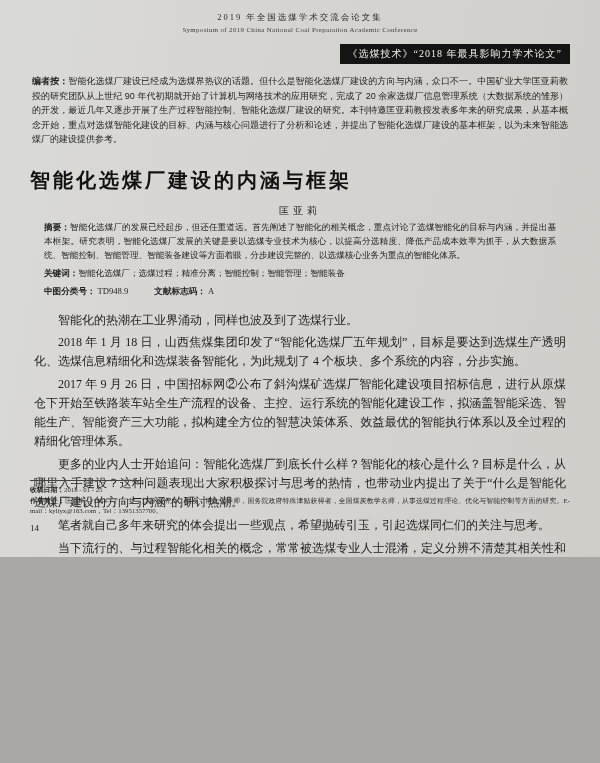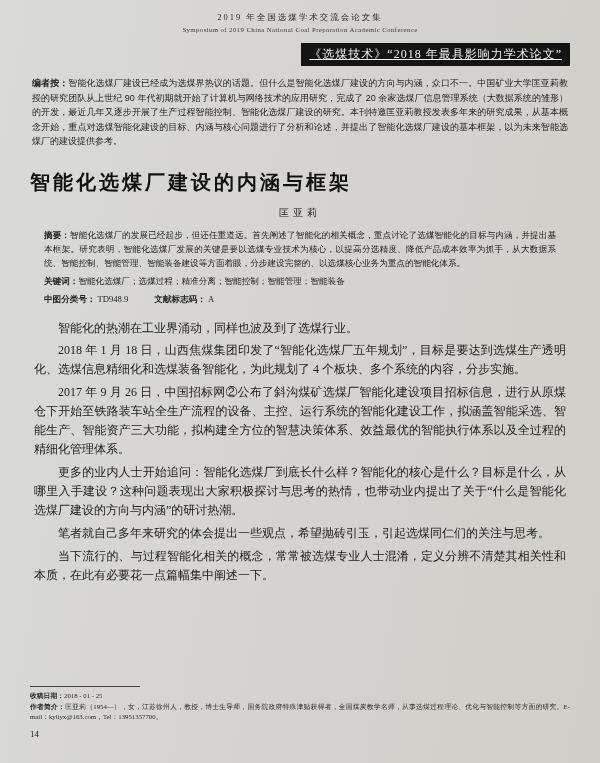--- a/index.html
+++ b/index.html
@@ -3,49 +3,49 @@
 <meta charset="utf-8">
 <style>
   html,body{margin:0;padding:0;}
   body{
     width:600px;height:763px;
     background:#a9a8a4;
     font-family:"Liberation Serif","DejaVu Serif",serif;
   }
   .page{
     position:relative;
-    width:600px;height:763px;
+    width:600px;height:557px;
     box-sizing:border-box;
     padding:12px 30px 0 30px;
     background:linear-gradient(100deg,#dadad6 0%,#d5d4d0 45%,#cfcec9 100%);
     color:#1b1b1b;
     overflow:hidden;
   }
   
   .header{text-align:center;}
   .header-cn{font-size:8.5px;letter-spacing:2px;color:#2a2a2a;}
   .header-en{font-size:6.8px;letter-spacing:.4px;color:#3a3a3a;margin-top:2px;}
   .badge-row{text-align:right;margin-top:10px;}
   .badge{
     display:inline-block;background:#141414;color:#f2f2ef;
-    font-size:12px;letter-spacing:1px;padding:3px 8px;text-decoration:underline;
+    font-size:10px;letter-spacing:1px;padding:3px 8px;
   }
   
   .editor-note{
     margin:10px 2px 0 2px;
     font-size:9px;line-height:1.62;text-align:justify;
     color:#222;font-family:"Liberation Sans","DejaVu Sans",sans-serif;
   }
   .note-label{font-weight:bold;}
   
   .title{
     margin:20px 0 10px 0;text-align:left;
     font-size:20px;font-weight:bold;letter-spacing:3px;color:#111;
   }
-  .author{text-align:center;font-size:10px;letter-spacing:4px;margin-bottom:9px;}
+  .author{text-align:center;font-size:10px;letter-spacing:4px;margin-bottom:3px;}
   .affiliation{text-align:center;font-size:8px;color:#333;margin-bottom:14px;}
   
   .meta{margin:0 14px 12px 14px;}
   .meta p{margin:0 0 4px 0;font-size:8.6px;line-height:1.62;text-align:justify;color:#222;}
   .meta b{font-weight:bold;}
   .clc b{margin-right:2px;}
   .clc .gap{display:inline-block;width:26px;}
   
   .body p{
     margin:4px;font-size:12px;line-height:1.58;

